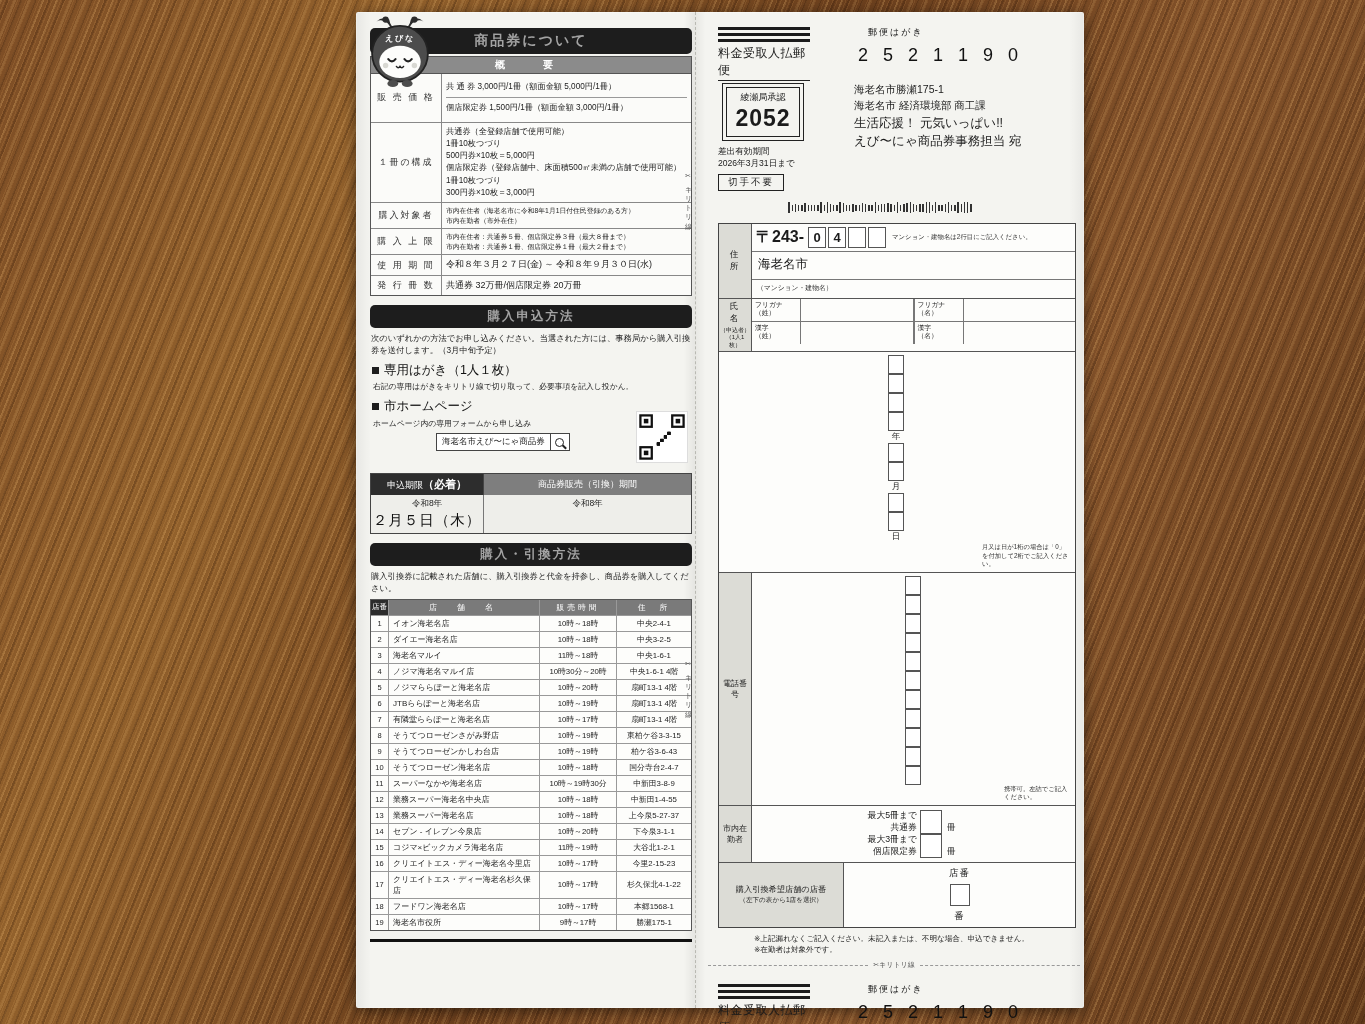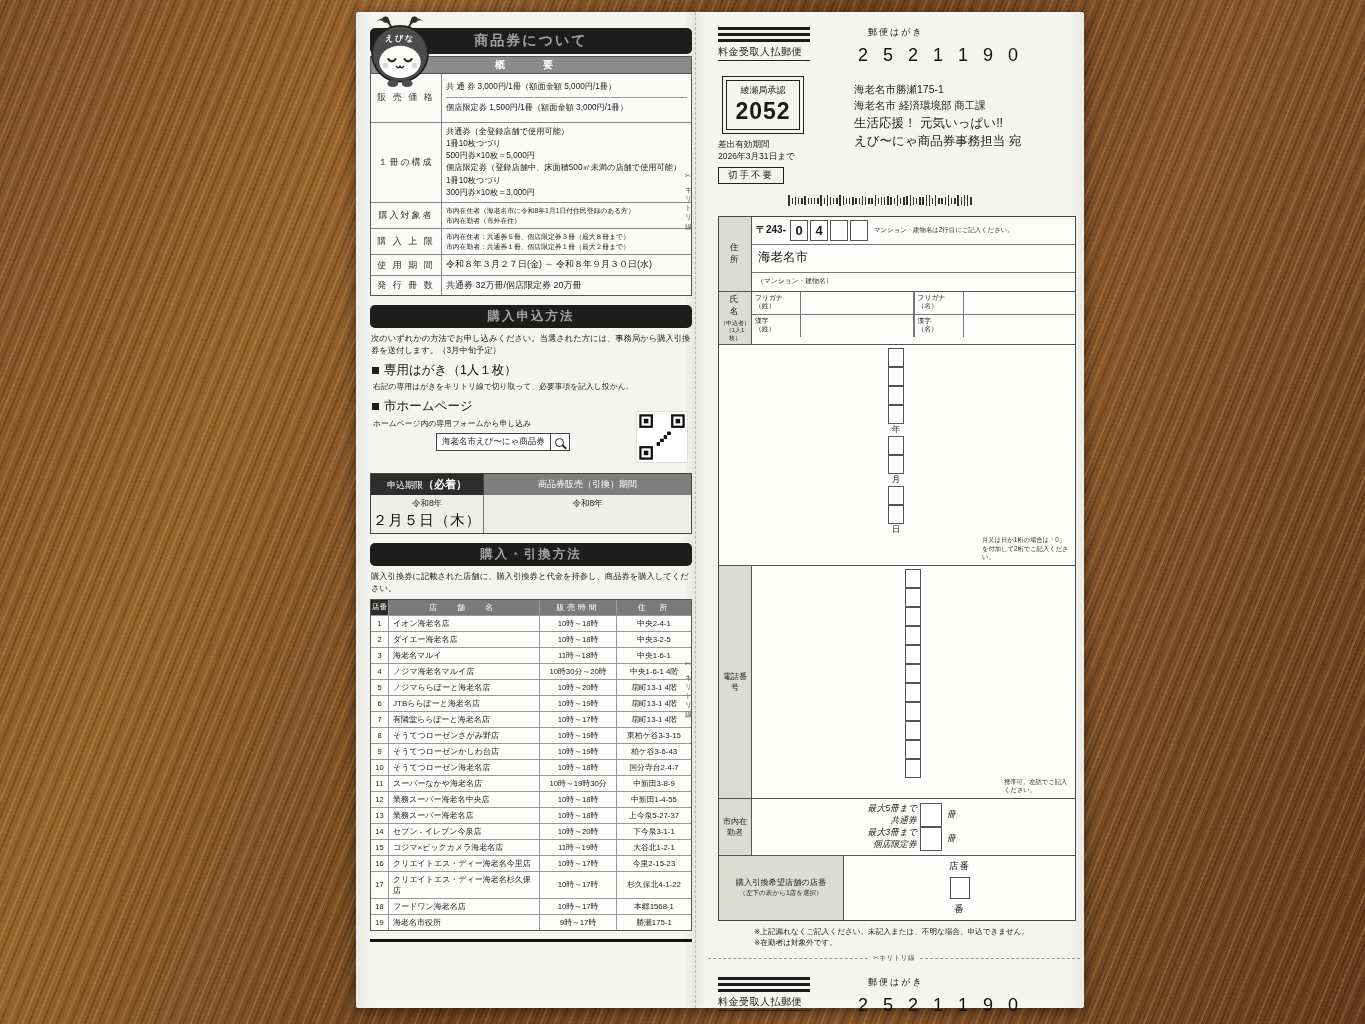--- a/index.html
+++ b/index.html
@@ -75,21 +75,21 @@
   .vfold{position:absolute;left:339px;top:0;height:100%;border-left:1.2px dashed #b9b9b2;}
   .vcut{position:absolute;left:327px;writing-mode:vertical-rl;font-size:7px;color:#555;letter-spacing:1px;}
   .hcut{display:flex;align-items:center;gap:5px;color:#555;font-size:7px;margin:3px 0;}
   .hcut::before,.hcut::after{content:"";flex:1;border-top:1px dashed #999;}
   
   .cards{position:absolute;left:352px;top:4px;width:372px;}
   .card{padding:8px 4px 2px 10px;color:#1b1b1b;}
   .card-top{display:flex;}
   .stamp-col{width:100px;flex:none;}
   .bars3 div{height:3.4px;background:#1b1b1b;margin:2.6px 0;width:92px;}
-  .fee-label{font-size:10px;letter-spacing:.5px;border-bottom:1px solid #222;width:92px;padding-bottom:1px;margin-bottom:15px;}
+  .fee-label{font-size:12px;letter-spacing:.5px;border-bottom:1px solid #222;width:92px;padding-bottom:1px;margin-bottom:2px;}
   .approval-outer{border:1.6px solid #222;width:74px;padding:3px;margin-left:4px;}
   .approval-inner{border:1px solid #222;text-align:center;padding:3px 2px 4px;}
   .approval-office{font-size:9px;}
   .approval-num{font-size:23px;font-weight:bold;letter-spacing:1px;margin-top:1px;}
   .validity{font-size:8.6px;margin-top:5px;}
   .validity2{font-size:8.6px;}
   .nostamp{border:1.6px solid #222;display:inline-block;font-size:9.5px;letter-spacing:2px;padding:1px 9px;margin-top:4px;}
   .dest-col{flex:1;padding-left:14px;}
   .hagaki{font-size:9px;letter-spacing:2px;margin:2px 0 6px 36px;}
   .zip-big{font-size:18px;letter-spacing:5px;margin-left:26px;color:#111;}
@@ -99,37 +99,37 @@
   .barcode{display:flex;align-items:center;justify-content:center;gap:1.8px;height:14px;margin:10px 0 8px 28px;width:268px;}
   .barcode span{width:1.4px;background:#333;display:block;}
   
   .form{border:1.2px solid #444;background:#fdfdfb;}
   .f-row{display:flex;border-bottom:1px solid #555;}
   .f-row:last-child{border-bottom:none;}
   .f-label{width:30px;flex:none;background:#dcdcd6;border-right:1px solid #555;display:flex;flex-direction:column;align-items:center;justify-content:center;font-size:8.6px;letter-spacing:2px;text-align:center;padding:2px 1px;}
   .f-label .tiny{font-size:6px;letter-spacing:0;white-space:pre-line;line-height:1.25;margin-top:2px;}
   .f-main{flex:1;display:flex;flex-direction:column;}
   .zip-line{display:flex;align-items:center;padding:3px 4px;border-bottom:1px solid #777;}
-  .zip-prefix{font-size:10px;font-weight:bold;margin-right:2px;}
+  .zip-prefix{font-size:16px;font-weight:bold;margin-right:2px;}
   .zbx{width:16px;height:19px;border:1px solid #555;background:#fff;margin-left:2px;display:flex;align-items:center;justify-content:center;font-size:13px;font-weight:bold;}
   .zip-note{font-size:6.4px;color:#333;margin-left:6px;}
   .addr-line{font-size:12.5px;padding:4px 6px 6px;border-bottom:1px solid #777;}
   .mansion-line{font-size:6.8px;color:#333;padding:3px 5px 5px;}
   .name-grid{display:flex;flex-direction:column;}
   .name-sub{display:flex;border-bottom:1px solid #777;}
   .name-sub:last-child{border-bottom:none;}
   .nm-l{width:42px;flex:none;border-right:1px solid #777;font-size:6.8px;padding:2px 3px;line-height:1.3;}
   .nm-b{flex:1;border-right:1px solid #777;min-height:22px;}
   .nm-b:last-child{border-right:none;}
   .birth-line,.phone-line{display:flex;align-items:center;padding:3px 3px;}
   .bx{width:14px;height:17px;border:1px solid #555;background:#fff;flex:none;margin-right:1.5px;}
   .unit-t{font-size:8.5px;margin:0 4px 0 2px;}
   .f-note{font-size:6.3px;color:#333;line-height:1.35;margin-left:auto;padding-right:2px;text-align:left;width:88px;flex:none;}
   .wish-line{display:flex;align-items:center;padding:4px 2px;}
-  .wish-half{flex:1;display:flex;align-items:center;justify-content:center;gap:3px;font-style:italic;}
+  .wish-half{flex:1;display:flex;align-items:flex-end;justify-content:center;gap:3px;}
   .wish-txt{text-align:right;font-size:8.8px;line-height:1.35;}
   .wbx{width:20px;height:22px;border:1px solid #555;background:#fff;flex:none;}
   .f-label.wide{width:122px;font-size:8.2px;letter-spacing:0;}
   .f-label.wide .sub2{font-size:6.6px;margin-top:1px;}
   .ten-line{display:flex;align-items:center;padding:4px 8px;gap:4px;}
   .ten-line .t{font-size:9.5px;letter-spacing:1px;}
   .card-notes{margin:5px 0 0 36px;}
   .card-notes div{font-size:7.6px;line-height:1.5;color:#222;}
 </style>
 </head>

